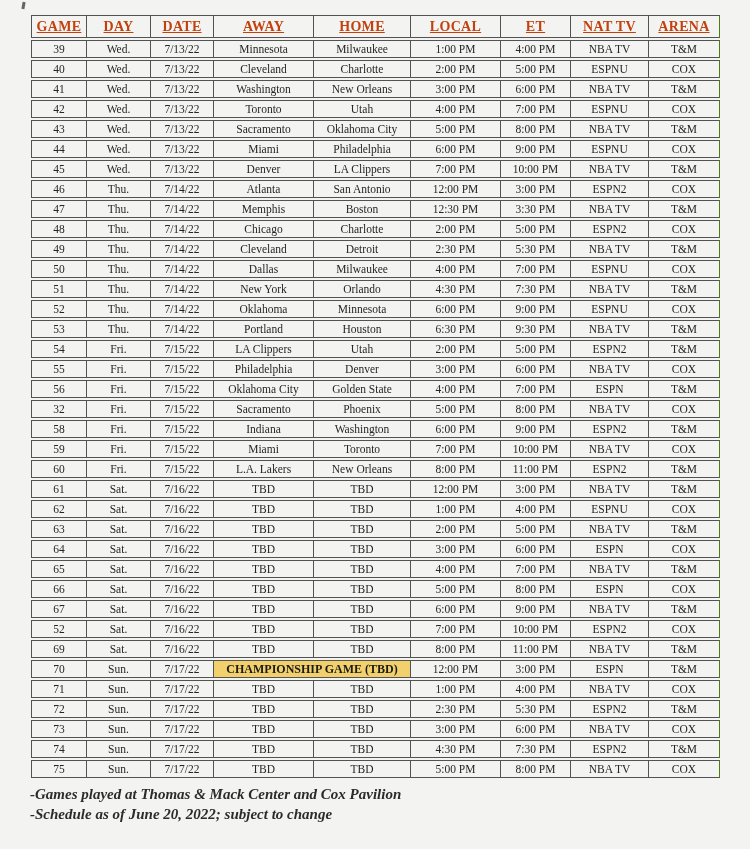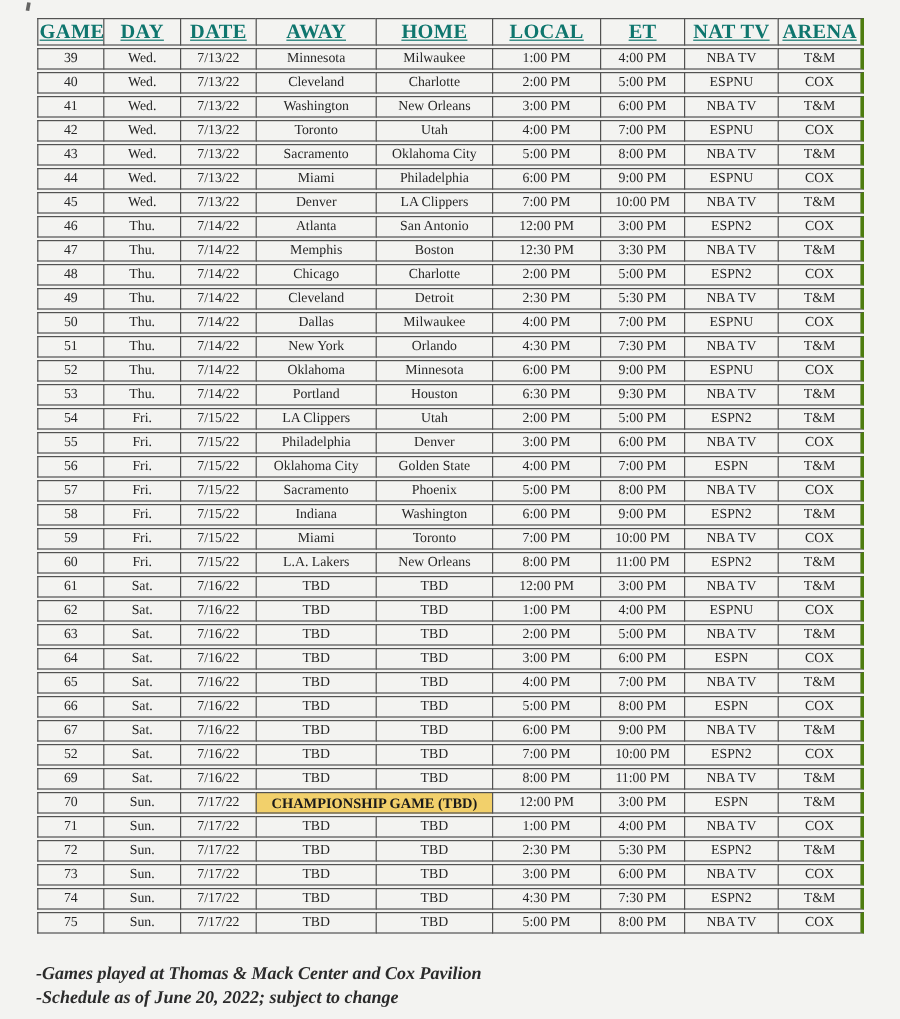--- a/index.html
+++ b/index.html
@@ -47,29 +47,29 @@
     text-align: center;
     vertical-align: middle;
     border-top: 1px solid #525252;
     border-bottom: 1px solid #525252;
     border-left: 1px solid #525252;
     white-space: nowrap;
     overflow: hidden;
   }
   table.schedule th:last-child,
   table.schedule td:last-child {
-    border-right: 3px solid #4d7c0f;
+    border-right: 1px solid #4d7c0f;
   }
   table.schedule th {
     height: 23px;
-    font-size: 17px;
+    font-size: 14px;
     font-weight: bold;
     text-decoration: underline;
     letter-spacing: 0.3px;
-    color: #0f766e;
+    color: #c2410c;
   }
   table.schedule td {
     height: 18px;
     font-size: 11.5px;
     line-height: 16px;
     color: #262626;
   }
   table.schedule td.highlight {
     font-weight: bold;
     font-size: 12px;
@@ -77,21 +77,20 @@
   }
   .notes {
     position: absolute;
     left: 30px;
     top: 784px;
     font-size: 15px;
     font-style: italic;
     font-weight: bold;
     color: #2b2b2b;
     line-height: 20px;
-    margin-top: 18px;
   }
 </style>
 </head>
 <body>
 
 <div class="page">
 
   <div class="scan-artifact"></div>
 
   <table class="schedule">
@@ -312,21 +311,21 @@
           <td>Fri.</td>
           <td>7/15/22</td>
           <td>Oklahoma City</td>
           <td>Golden State</td>
           <td>4:00 PM</td>
           <td>7:00 PM</td>
           <td>ESPN</td>
           <td>T&amp;M</td>
         </tr>
         <tr>
-          <td>57</td>
+          <td>32</td>
           <td>Fri.</td>
           <td>7/15/22</td>
           <td>Sacramento</td>
           <td>Phoenix</td>
           <td>5:00 PM</td>
           <td>8:00 PM</td>
           <td>NBA TV</td>
           <td>COX</td>
         </tr>
         <tr>

